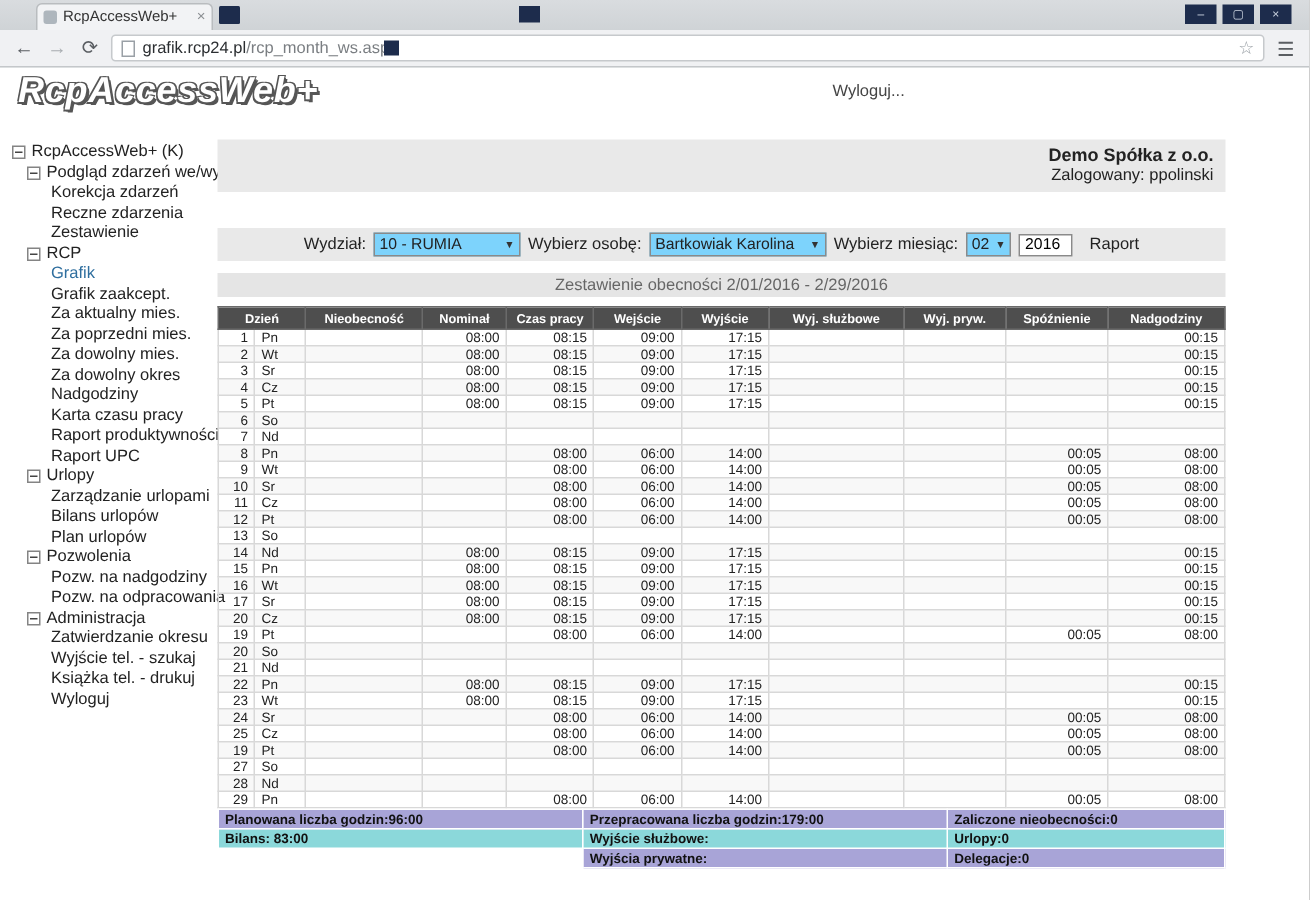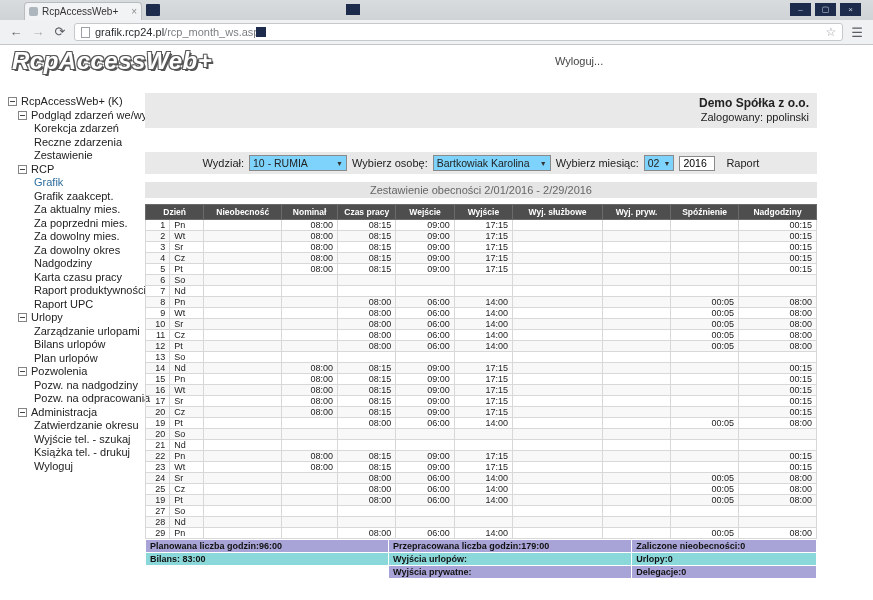--- a/index.html
+++ b/index.html
@@ -702,21 +702,21 @@
             <col style="width:152px">
           </colgroup>
         <tbody>
             <tr>
               <td class="tone-purple">Planowana liczba godzin:96:00</td>
               <td class="tone-purple">Przepracowana liczba godzin:179:00</td>
               <td class="tone-purple">Zaliczone nieobecności:0</td>
             </tr>
             <tr>
               <td class="tone-cyan">Bilans: 83:00</td>
-              <td class="tone-cyan">Wyjścia urlopów:</td>
+              <td class="tone-cyan">Wyjście służbowe:</td>
               <td class="tone-cyan">Urlopy:0</td>
             </tr>
             <tr>
               <td class="tone-none"></td>
               <td class="tone-purple">Wyjścia prywatne:</td>
               <td class="tone-purple">Delegacje:0</td>
             </tr>
           </tbody>
       </table>
 

